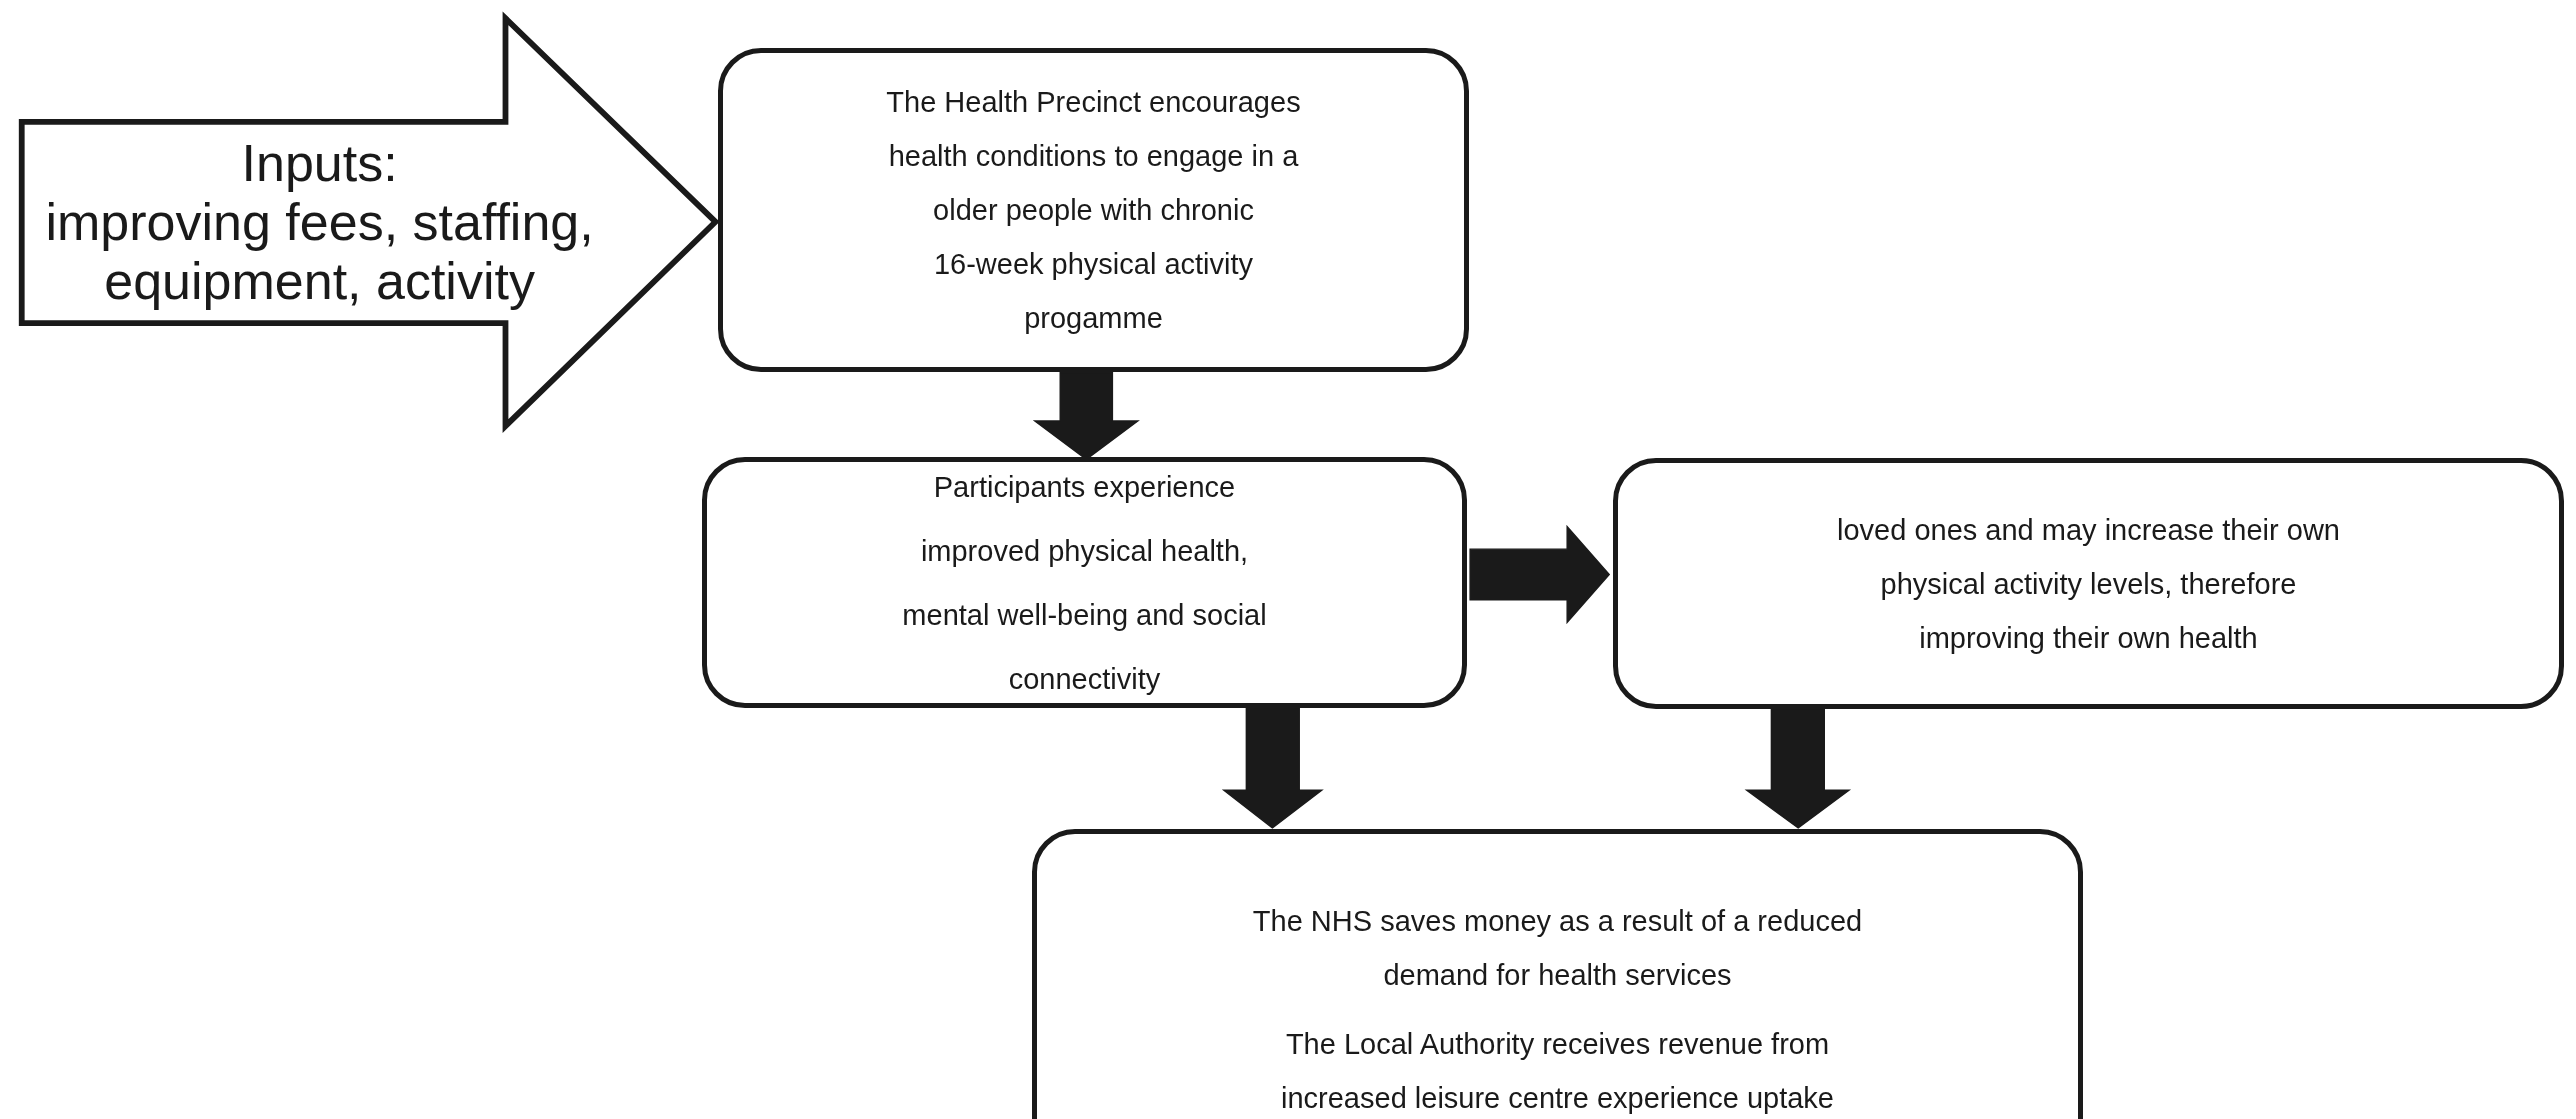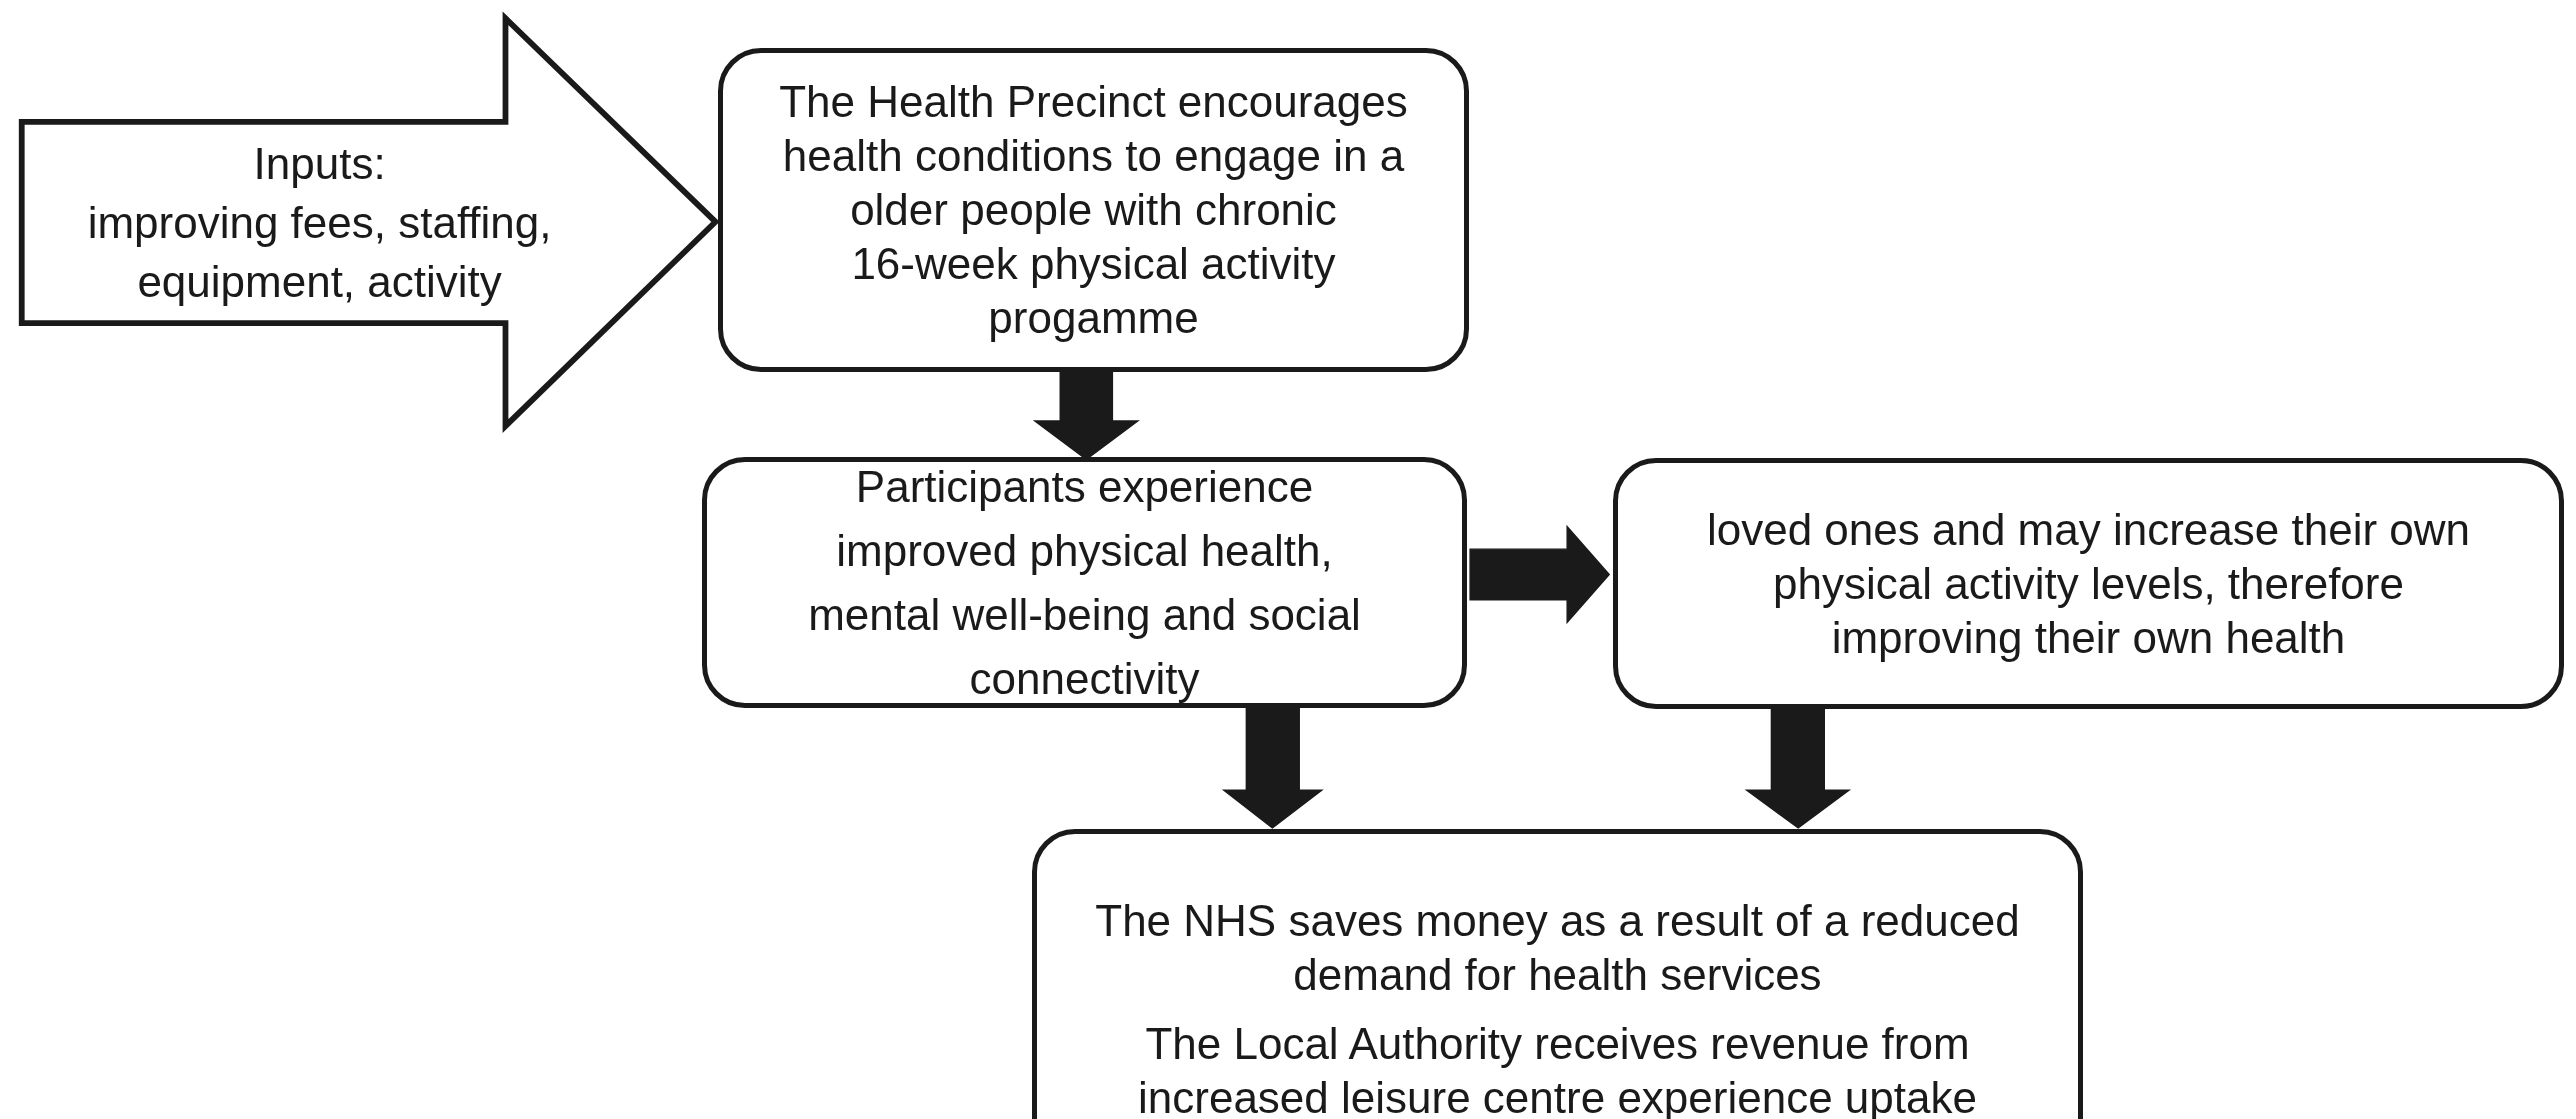--- a/index.html
+++ b/index.html
@@ -15,34 +15,34 @@
   svg.arrow-layer { position:absolute; left:0; top:0; display:block; }
 
   .box {
     position:absolute;
     background:#ffffff;
     border:5px solid #1a1a1a;
     border-radius:43px;
     display:flex; flex-direction:column;
     align-items:center; justify-content:center;
     text-align:center;
-    font-size:44px; line-height:54px;
+    font-size:29px; line-height:54px;
   }
   .box .line { white-space:nowrap; }
 
   #top-box      { left:718px;  top:48px;   width:751px; height:324px; }
   #middle-box   { left:702px;  top:457px;  width:765px; height:251px;gap:10px; }
   #family-box   { left:1613px; top:458px;  width:951px; height:251px; }
   #outcomes-box { left:1032px; top:829px; width:1051px; height:361px; }
   #outcomes-box .para + .para { margin-top:14.5px; }
 
   .input-arrow-label {
     position:absolute; left:19.6px; top:122px; width:600px; height:201px;
     display:flex; flex-direction:column; align-items:center; justify-content:center;
-    text-align:center; font-size:44px; line-height:59px;
+    text-align:center; font-size:52px; line-height:59px;
   }
 </style>
 </head>
 <body>
 
 <div class="stage">
 
   <svg class="arrow-layer" width="2576" height="1120" viewBox="0 0 3557 1546">
 
     <polygon points="30,168 698,168 698,25 988,306 698,588 698,446 30,446" fill="#ffffff" stroke="#1a1a1a" stroke-width="8" stroke-linejoin="miter"></polygon>

